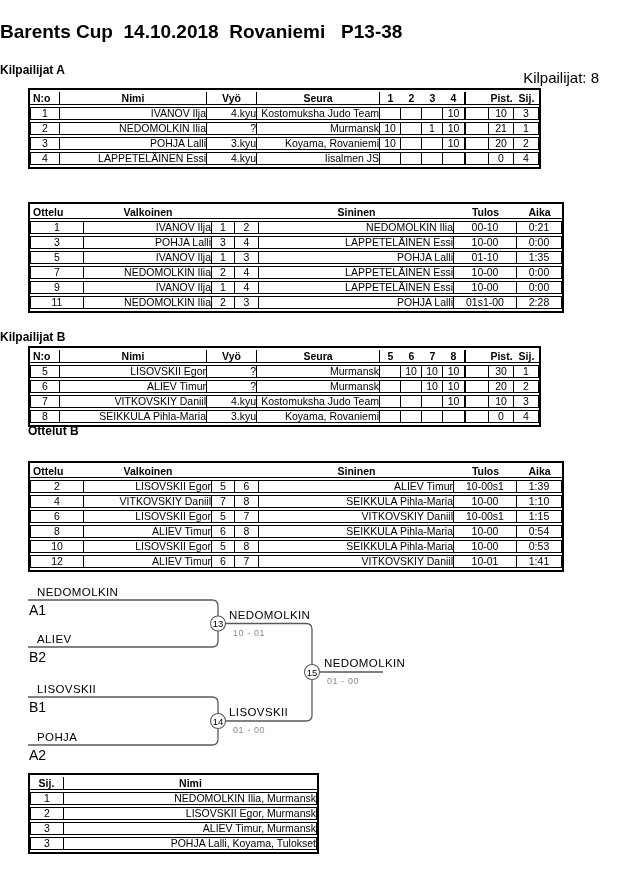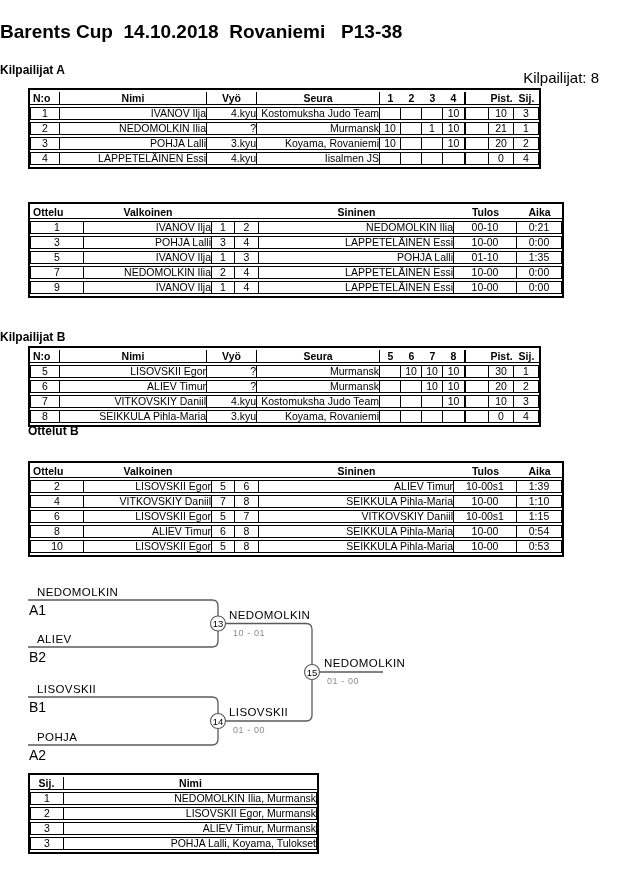--- a/index.html
+++ b/index.html
@@ -199,20 +199,29 @@
     </tr>
     <tr>
       <td>9</td>
       <td class="l p4">IVANOV Ilja</td>
       <td>1</td>
       <td>4</td>
       <td class="l p4">LAPPETELÄINEN Essi</td>
       <td>10-00</td>
       <td>0:00</td>
     </tr>
+    <tr>
+      <td>11</td>
+      <td class="l p4">NEDOMOLKIN Ilia</td>
+      <td>2</td>
+      <td>3</td>
+      <td class="l p4">POHJA Lalli</td>
+      <td>01s1-00</td>
+      <td>2:28</td>
+    </tr>
   </tbody>
     </table>
 </div>
 
 <div class="abs sec-title" style="left:0; top:330px; width:472px;">Kilpailijat B</div>
 <div class="abs frame" style="left:28px; top:346px; width:513px;">
   <table>
     <colgroup>
         <col style="width:30px">
         <col style="width:147px">
@@ -354,20 +363,29 @@
       <td>0:54</td>
     </tr>
     <tr>
       <td>10</td>
       <td class="l p4">LISOVSKII Egor</td>
       <td>5</td>
       <td>8</td>
       <td class="l p4">SEIKKULA Pihla-Maria</td>
       <td>10-00</td>
       <td>0:53</td>
+    </tr>
+    <tr>
+      <td>12</td>
+      <td class="l p4">ALIEV Timur</td>
+      <td>6</td>
+      <td>7</td>
+      <td class="l p4">VITKOVSKIY Daniil</td>
+      <td>10-01</td>
+      <td>1:41</td>
     </tr>
   </tbody>
     </table>
 </div>
 
 <div class="abs bracket">
   <svg width="630" height="195" viewBox="0 0 630 195">
     <g fill="none" stroke="#595959" stroke-width="1.3">
       <path d="M28 17 H212 Q218 17 218 23 V58 Q218 64 212 64 H28"></path>
       <path d="M225 40.5 H306 Q312 40.5 312 46.5 V89"></path>

